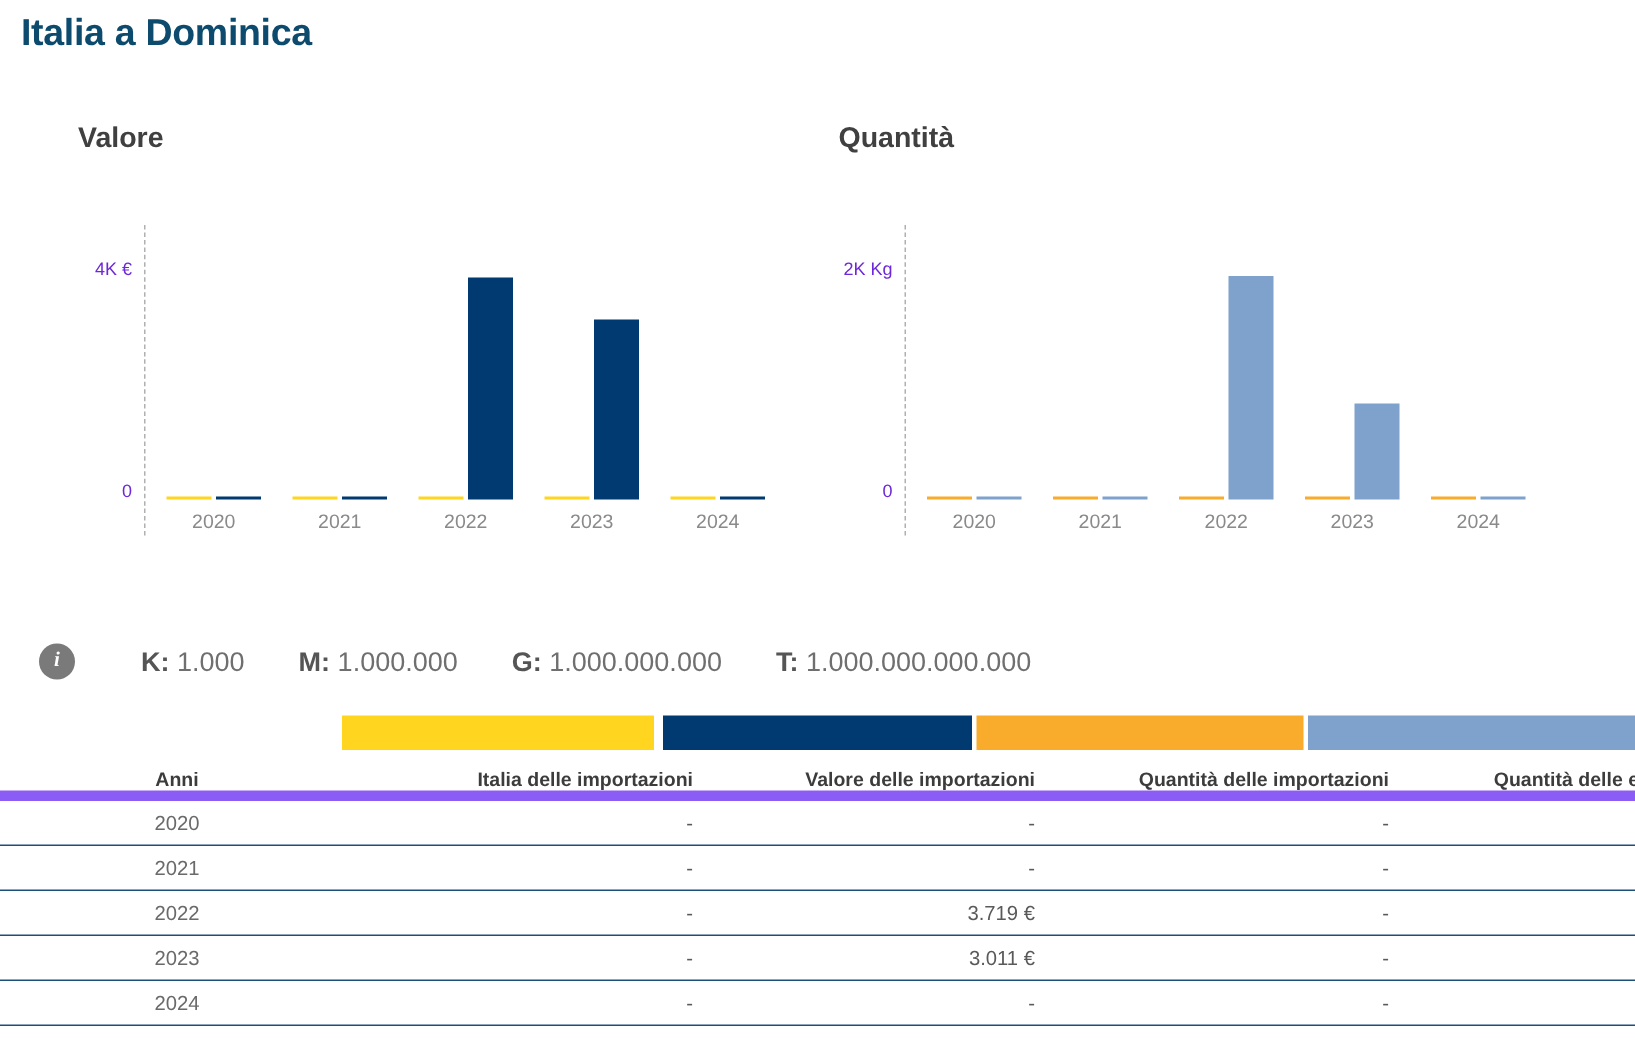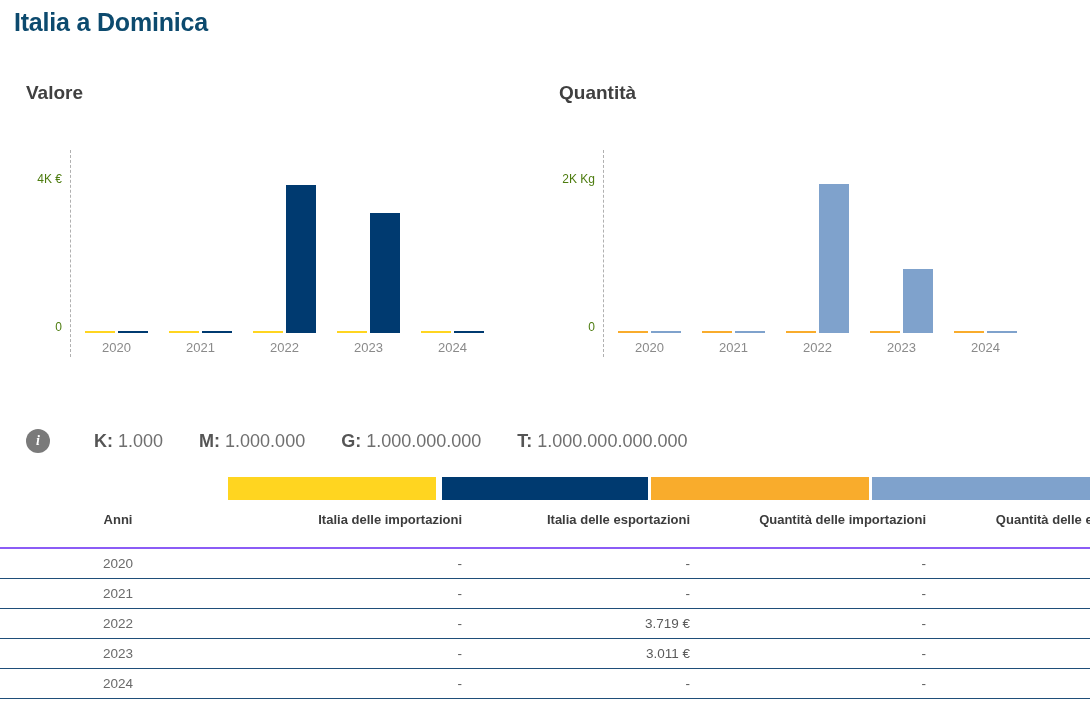--- a/index.html
+++ b/index.html
@@ -34,21 +34,21 @@
     top: 70px;
     width: 1090px;
     height: 330px;
   }
   .chart-panel {
     position: absolute;
     top: 0;
     width: 500px;
     height: 330px;
   }
-  .chart-panel.left  { left: 2px; }
+  .chart-panel.left  { left: 28px; }
   .chart-panel.right { left: 535px; }
 
   .chart-title {
     position: absolute;
     left: 24px;
     top: 12px;
     font-size: 19px;
     font-weight: bold;
     color: #404040;
   }
@@ -66,21 +66,21 @@
     left: 68px;
     top: 2px;
     width: 0;
     height: 207px;
     border-left: 1px dashed #b0b0b0;
   }
   .axis-label {
     position: absolute;
     right: 0;
     font-size: 12px;
-    color: #4d7c0f;
+    color: #6d28d9;
     white-space: nowrap;
     text-align: right;
   }
   .axis-label.top { top: 24px; }
   .axis-label.zero { top: 172px; }
   .axis-label-box {
     position: absolute;
     left: 0;
     width: 60px;
     height: 215px;
@@ -165,24 +165,24 @@
     left: 0;
     top: 508px;
     width: 1090px;
     border-collapse: collapse;
     table-layout: fixed;
   }
   .data-table th {
     font-size: 13px;
     font-weight: bold;
     color: #3c3c3c;
-    padding: 4px 8px 20px 8px;
+    padding: 4px 8px 0 8px;
     text-align: right;
     vertical-align: bottom;
-    border-bottom: 2px solid #8b5cf6;
+    border-bottom: 7px solid #8b5cf6;
   }
   .data-table th.col-year { text-align: center; }
   .data-table td {
     font-size: 13.5px;
     color: #5a5a5a;
     padding: 7px 8px;
     text-align: right;
     border-bottom: 1px solid #1f4e79;
     height: 15px;
   }
@@ -341,21 +341,21 @@
     <div class="legend-bar" title="Valore delle esportazioni" style="left: 442px; width: 206px; background: rgb(0, 58, 112);"></div>
     <div class="legend-bar" title="Quantità delle importazioni" style="left: 651px; width: 218px; background: rgb(249, 172, 44);"></div>
     <div class="legend-bar" title="Quantità delle esportazioni" style="left: 872px; width: 218px; background: rgb(127, 162, 204);"></div>
   </div>
 
 <table class="data-table">
   <thead>
     <tr>
       <th class="col-year" style="width:220px">Anni</th>
       <th style="width:218px">Italia delle importazioni</th>
-      <th style="width:212px">Italia delle esportazioni</th>
+      <th style="width:212px">Valore delle importazioni</th>
       <th style="width:220px">Quantità delle importazioni</th>
       <th style="width:220px">Quantità delle esportazioni</th>
     </tr>
   </thead>
   <tbody id="table-body">
       <tr>
         <td class="col-year">2020</td>
         <td>-</td>
         <td>-</td>
         <td>-</td>

